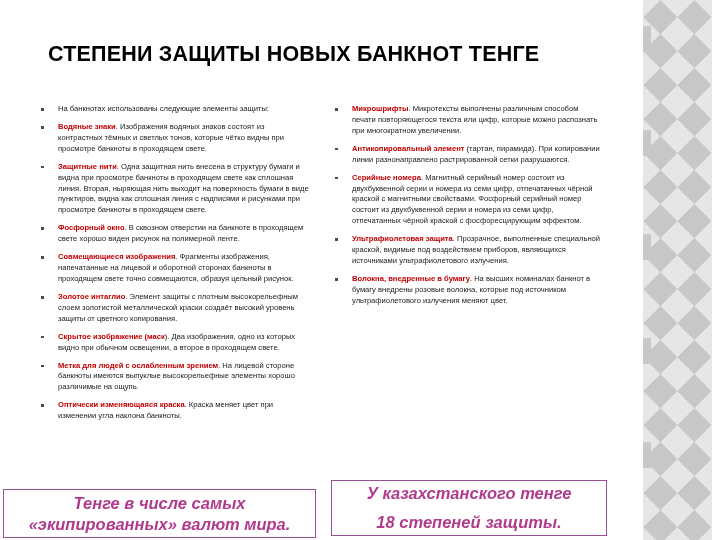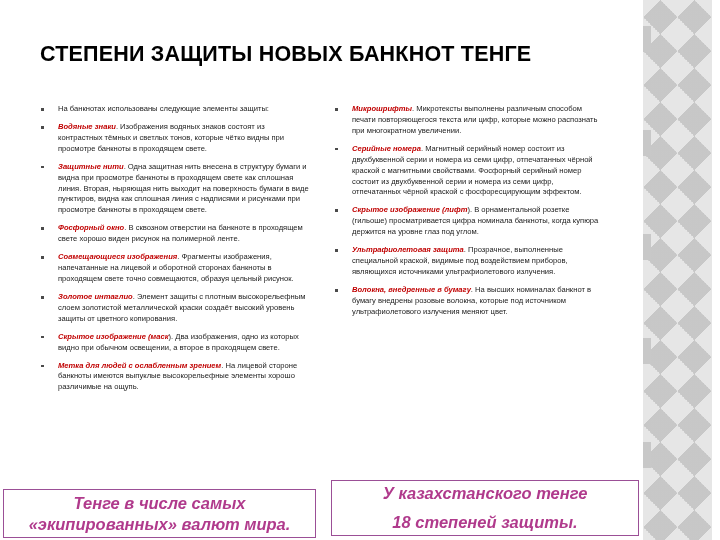--- a/index.html
+++ b/index.html
@@ -45,21 +45,21 @@
   }
   #deco-notches span{
     position:absolute;
     left:0; width:8px; height:26px;
     background:#c8c8c8;
   }
 
   
   #title {
     position: absolute;
-    left: 40px;
+    left: 48px;
     top: 27px;
     width: 590px;
     font-size: 21.5px;
     font-weight: bold;
     line-height: 1.28;
     color: #000000;
     letter-spacing: .2px;
   }
 
   
@@ -85,21 +85,20 @@
     position: absolute;
     left: 3px;
     top: 4px;
     width: 2.6px;
     height: 2.6px;
     background: #4a4a4a;
   }
   .term {
     color: #c00000;
     font-weight: bold;
-    font-style: italic;
   }
   .body-text { color: #1a1a1a; }
 
   
   .callout {
     position: absolute;
     border: 1px solid #9b4f96;
     background: transparent;
     box-sizing: border-box;
     display: flex;
@@ -115,21 +114,21 @@
     left: 3px;
     top: 489px;
     width: 313px;
     height: 49px;
     font-size: 16.5px;
     line-height: 1.22;
   }
   #callout-right {
     left: 331px;
     top: 480px;
-    width: 308px;
+    width: 276px;
     height: 56px;
     font-size: 16.5px;
     line-height: 1.3;
     gap: 8px;
   }
   .callout .line { white-space: nowrap; }
 </style>
 </head>
 <body>
 
@@ -146,26 +145,27 @@
 
 <div id="col-left" class="column">
     <div class="bullet-item"><span class="bullet-marker"></span><span class="body-text">На банкнотах использованы следующие элементы защиты:</span></div>
     <div class="bullet-item"><span class="bullet-marker"></span><span class="term">Водяные знаки</span><span class="body-text">. Изображения водяных знаков состоят из контрастных тёмных и светлых тонов, которые чётко видны при просмотре банкноты в проходящем свете.</span></div>
     <div class="bullet-item"><span class="bullet-marker"></span><span class="term">Защитные нити</span><span class="body-text">. Одна защитная нить внесена в структуру бумаги и видна при просмотре банкноты в проходящем свете как сплошная линия. Вторая, ныряющая нить выходит на поверхность бумаги в виде пунктиров, видна как сплошная линия с надписями и рисунками при просмотре банкноты в проходящем свете.</span></div>
     <div class="bullet-item"><span class="bullet-marker"></span><span class="term">Фосфорный окно</span><span class="body-text">. В сквозном отверстии на банкноте в проходящем свете хорошо виден рисунок на полимерной ленте.</span></div>
     <div class="bullet-item"><span class="bullet-marker"></span><span class="term">Совмещающиеся изображения</span><span class="body-text">. Фрагменты изображения, напечатанные на лицевой и оборотной сторонах банкноты в проходящем свете точно совмещаются, образуя цельный рисунок.</span></div>
     <div class="bullet-item"><span class="bullet-marker"></span><span class="term">Золотое интаглио</span><span class="body-text">. Элемент защиты с плотным высокорельефным слоем золотистой металлической краски создаёт высокий уровень защиты от цветного копирования.</span></div>
     <div class="bullet-item"><span class="bullet-marker"></span><span class="term">Скрытое изображение (маск</span><span class="body-text">). Два изображения, одно из которых видно при обычном освещении, а второе в проходящем свете.</span></div>
     <div class="bullet-item"><span class="bullet-marker"></span><span class="term">Метка для людей с ослабленным зрением</span><span class="body-text">. На лицевой стороне банкноты имеются выпуклые высокорельефные элементы хорошо различимые на ощупь.</span></div>
+    <div class="bullet-item"><span class="bullet-marker"></span><span class="term">Оптически изменяющаяся краска</span><span class="body-text">. Краска меняет цвет при изменении угла наклона банкноты.</span></div>
   </div>
 
 <div id="col-right" class="column">
     <div class="bullet-item"><span class="bullet-marker"></span><span class="term">Микрошрифты</span><span class="body-text">. Микротексты выполнены различным способом печати повторяющегося текста или цифр, которые можно распознать при многократном увеличении.</span></div>
+    <div class="bullet-item"><span class="bullet-marker"></span><span class="term">Антикопировальный элемент</span><span class="body-text"> (тартан, пирамида). При копировании линии разнонаправлено растрированной сетки разрушаются.</span></div>
     <div class="bullet-item"><span class="bullet-marker"></span><span class="term">Серийные номера</span><span class="body-text">. Магнитный серийный номер состоит из двухбуквенной серии и номера из семи цифр, отпечатанных чёрной краской с магнитными свойствами. Фосфорный серийный номер состоит из двухбуквенной серии и номера из семи цифр, отпечатанных чёрной краской с фосфоресцирующим эффектом.</span></div>
-    <div class="bullet-item"><span class="bullet-marker"></span><span class="term">Скрытое изображение (лифт</span><span class="body-text">). В орнаментальной розетке (гильоше) просматривается цифра номинала банкноты, когда купюра держится на уровне глаз под углом.</span></div>
     <div class="bullet-item"><span class="bullet-marker"></span><span class="term">Ультрафиолетовая защита</span><span class="body-text">. Прозрачное, выполненные специальной краской, видимые под воздействием приборов, являющихся источниками ультрафиолетового излучения.</span></div>
     <div class="bullet-item"><span class="bullet-marker"></span><span class="term">Волокна, внедренные в бумагу</span><span class="body-text">. На высших номиналах банкнот в бумагу внедрены розовые волокна, которые под источником ультрафиолетового излучения меняют цвет.</span></div>
   </div>
 
 <div id="callout-left" class="callout">
   <span class="line">Тенге в числе самых</span>
   <span class="line">«экипированных» валют мира.</span>
 </div>
 
 <div id="callout-right" class="callout">

